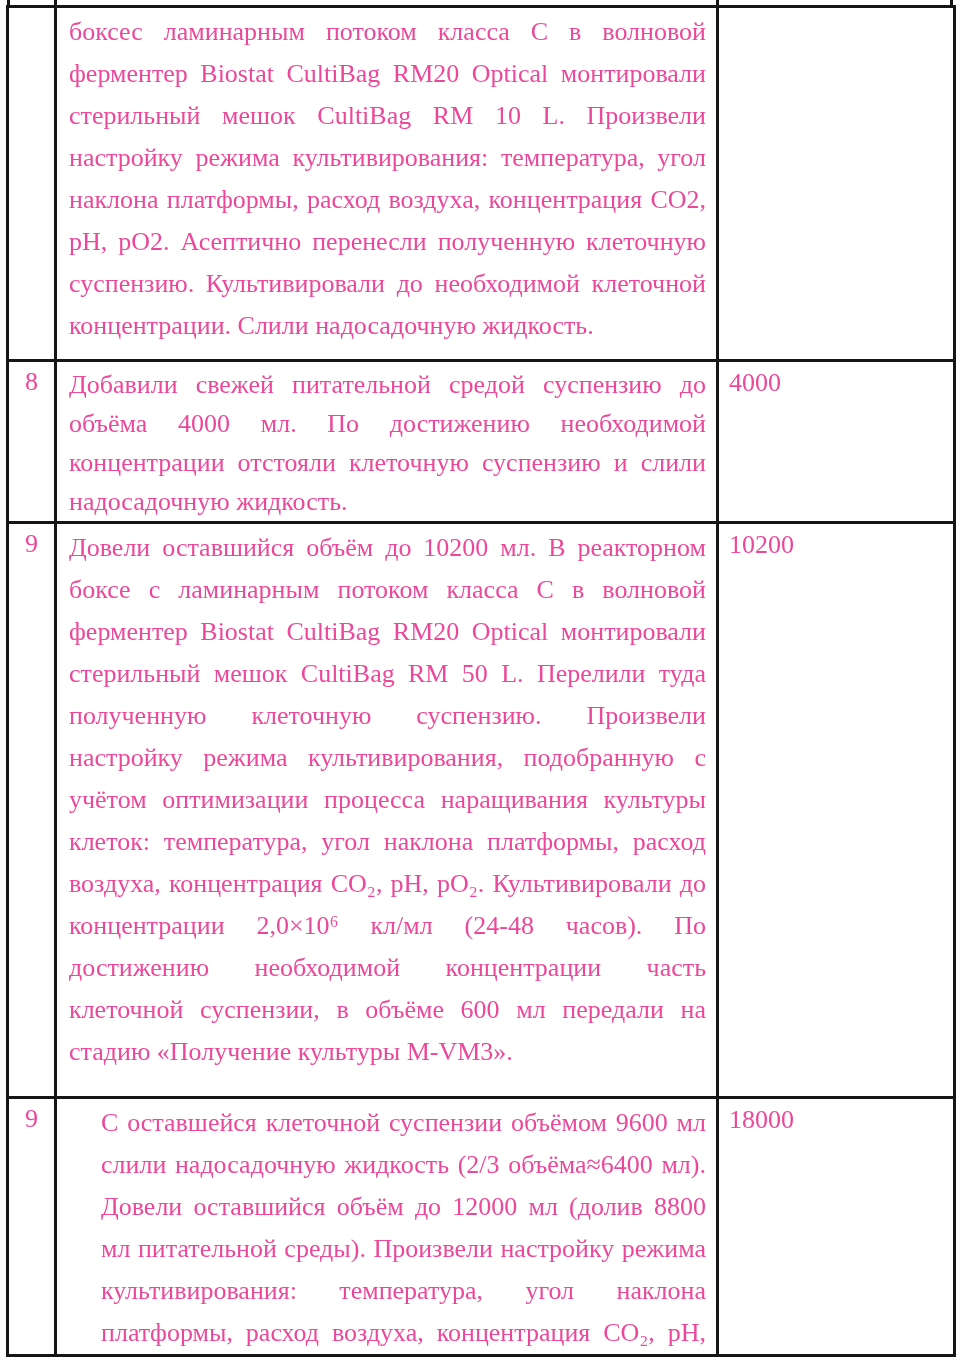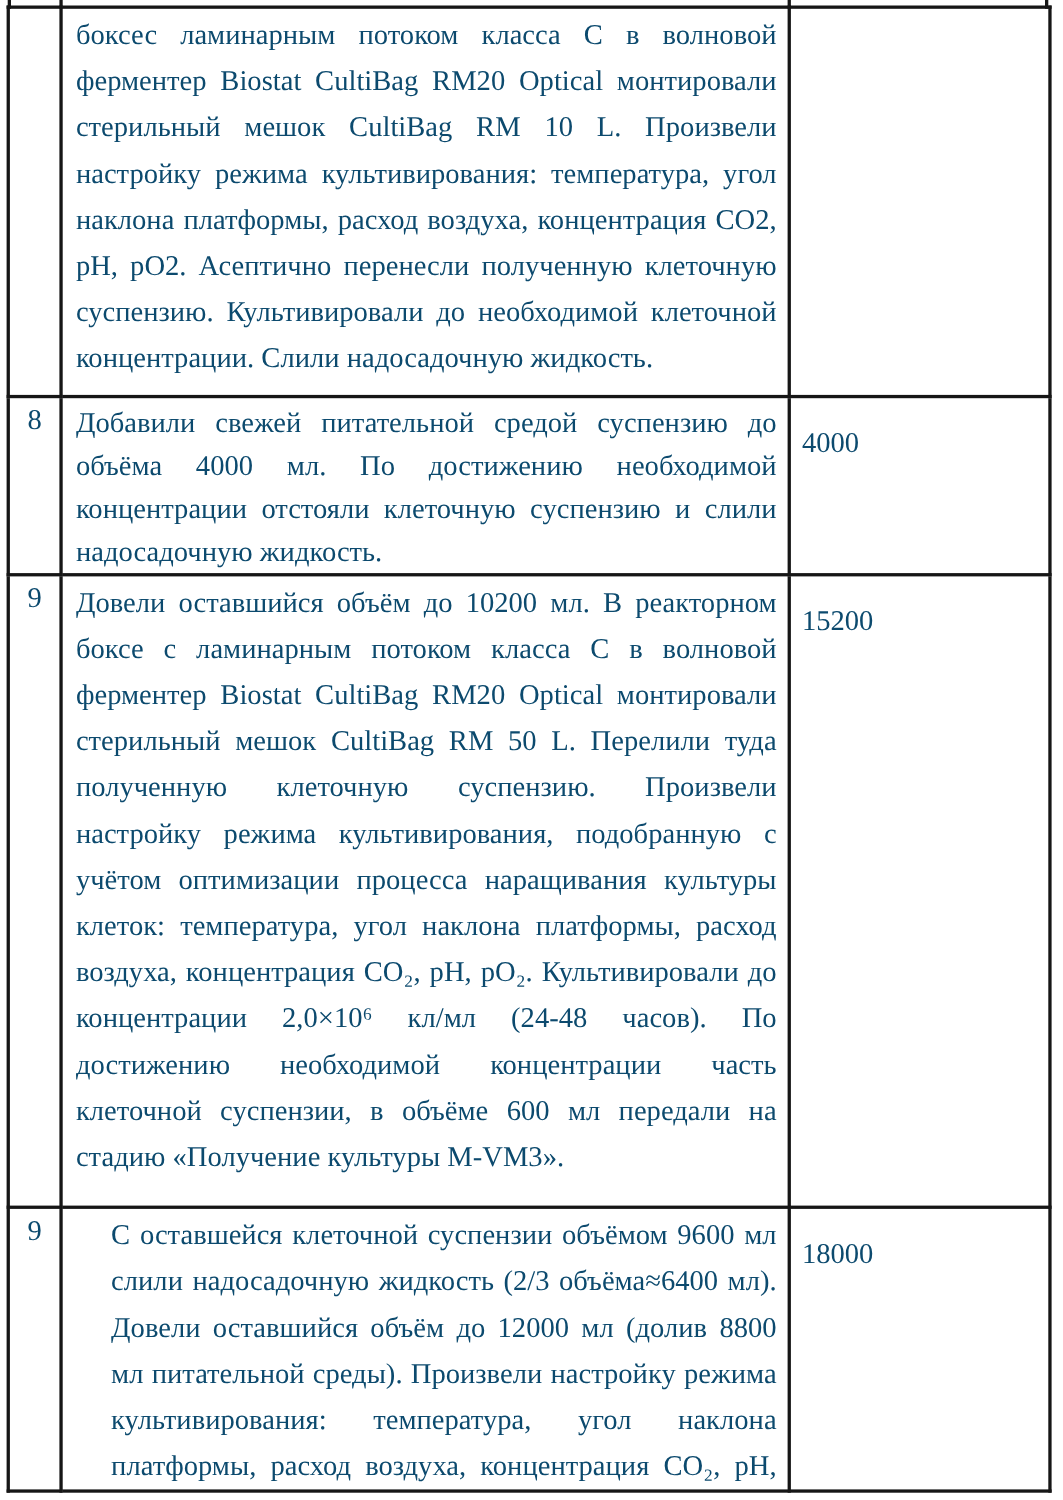--- a/index.html
+++ b/index.html
@@ -7,21 +7,21 @@
     padding: 0;
     background: #ffffff;
   }
   .page {
     position: relative;
     width: 966px;
     height: 1364px;
     background: #ffffff;
     overflow: hidden;
     font-family: "Liberation Serif", "DejaVu Serif", serif;
-    color: #0c4a6e;
+    color: #ec4899;
   }
   
   .stub {
     position: absolute;
     top: 0;
     width: 3px;
     height: 8px;
     background: #161616;
   }
   .stub.s1 { left: 7px; }
@@ -53,21 +53,21 @@
     padding-top: 3px;
   }
   .text-inner {
     padding: 3px 10px 0 12px;
     font-size: 26px;
     line-height: 42px;
     text-align: justify;
     overflow: hidden;
   }
   .value-inner {
-    padding: 21px 6px 0 10px;
+    padding: 1px 6px 0 10px;
     font-size: 26px;
     line-height: 40px;
     overflow: hidden;
   }
   tr.r0 td { height: 351px; }
   tr.r1 td { height: 158px; }
   tr.r2 td { height: 572px; }
   tr.r3 td { height: 255px; }
   tr.r0 .text-inner { max-height: 346px; }
   tr.r1 .text-inner { max-height: 156px; line-height: 39px; }
@@ -108,21 +108,21 @@
         <td>
           <div class="value-inner">4000</div>
         </td>
       </tr>
       <tr class="r2">
         <td class="num-cell">9</td>
         <td>
           <div class="text-inner">Довели оставшийся объём до 10200 мл. В реакторном боксе с ламинарным потоком класса С в волновой ферментер Biostat CultiBag RM20 Optical монтировали стерильный мешок CultiBag RM 50 L. Перелили туда полученную клеточную суспензию. Произвели настройку режима культивирования, подобранную с учётом оптимизации процесса наращивания культуры клеток: температура, угол наклона платформы, расход воздуха, концентрация CO₂, pH, pO₂. Культивировали до концентрации 2,0×10⁶ кл/мл (24-48 часов). По достижению необходимой концентрации часть клеточной суспензии, в объёме 600 мл передали на стадию «Получение культуры M-VM3».</div>
         </td>
         <td>
-          <div class="value-inner">15200</div>
+          <div class="value-inner">10200</div>
         </td>
       </tr>
       <tr class="r3">
         <td class="num-cell">9</td>
         <td>
           <div class="text-inner">С оставшейся клеточной суспензии объёмом 9600 мл слили надосадочную жидкость (2/3 объёма≈6400 мл). Довели оставшийся объём до 12000 мл (долив 8800 мл питательной среды). Произвели настройку режима культивирования: температура, угол наклона платформы, расход воздуха, концентрация CO₂, pH, pO₂.</div>
         </td>
         <td>
           <div class="value-inner">18000</div>
         </td>

